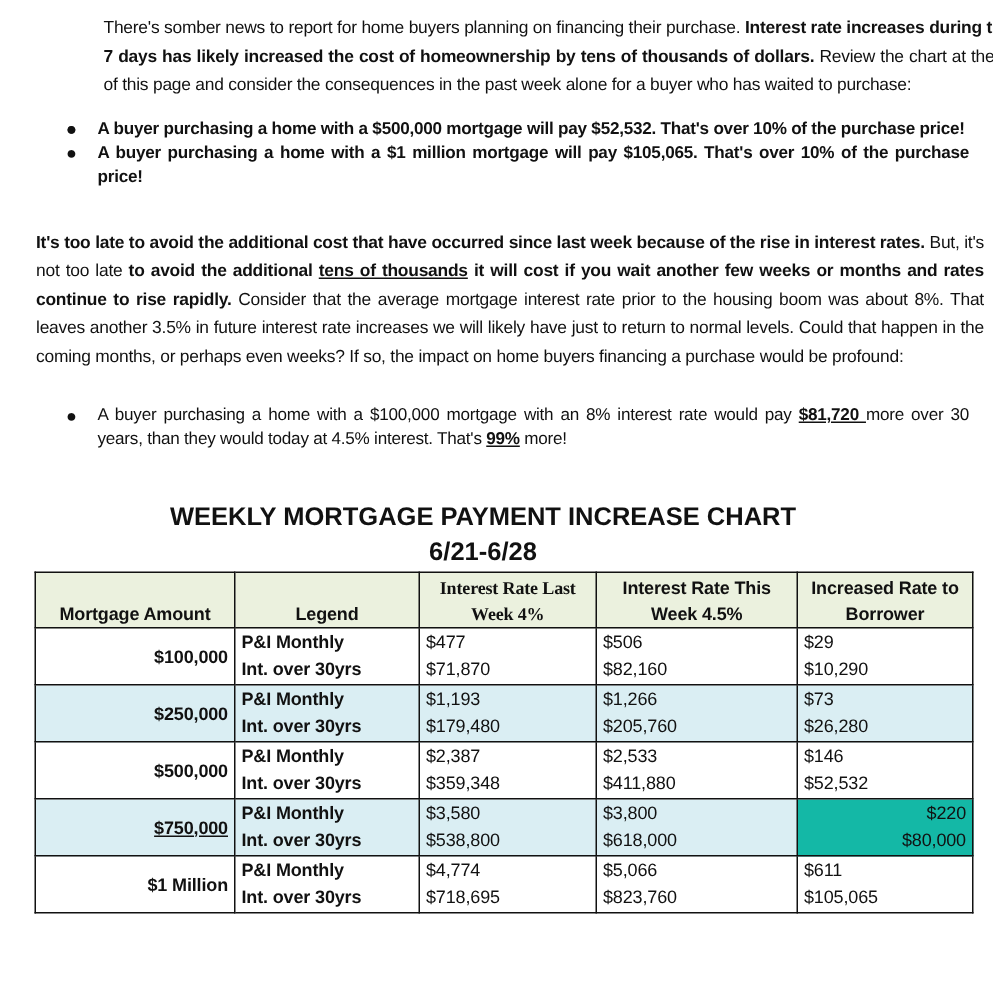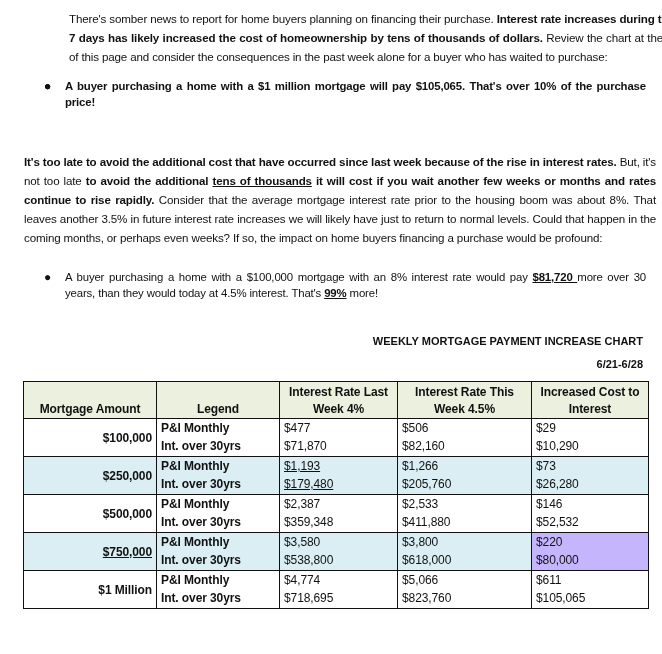--- a/index.html
+++ b/index.html
@@ -10,93 +10,93 @@
   .b { font-weight:bold; }
   .u { text-decoration:underline; }
   ul.bl { position:absolute; left:0; width:646px; margin:0; padding:0; list-style:none;
           font-size:11.4px; line-height:16px; letter-spacing:-0.15px; }
   ul.bl li { position:relative; padding-left:65px; text-align:justify; }
   ul.bl li .dot { position:absolute; left:44px; top:0; font-size:12px; }
   #p1 { top:9px;margin-left:45px; }
   #bl1 { top:78px; font-weight:bold; }
   #p2 { top:152px; }
   #bl2 { top:269px; }
-  .title { position:absolute; left:23px; width:620px; text-align:right; font-weight:bold;
-           font-size:11px; letter-spacing:0px; }
+  .title { position:absolute; left:12px; width:620px; text-align:center; font-weight:bold;
+           font-size:17px; letter-spacing:0px; }
   #t1 { top:335px; }
   #t2 { top:358px; }
   table.mt { position:absolute; left:23px; top:381px; border-collapse:collapse;
              font-size:12px; letter-spacing:-0.1px; }
   table.mt td, table.mt th { border:1px solid #111; padding:0 4px; vertical-align:top; }
   table.mt th { background:#ebf1de; font-weight:bold; text-align:center; vertical-align:bottom;
                 height:36px; line-height:17px; }
   table.mt td { height:37px; line-height:18px; }
   table.mt tr.alt td { background:#daeef3; }
   td.amt { text-align:right; vertical-align:middle !important; font-weight:bold; }
   td.leg { font-weight:bold; }
-  .c0{width:124px;} .c1{width:114px;} .c2{width:109px;} .c3{width:125px;} .c4{width:108px;}
+  .c0{width:124px;} .c1{width:114px;} .c2{width:109px;font-family:Liberation Serif, serif;} .c3{width:125px;} .c4{width:108px;}
 </style>
 </head>
 <body>
 
 <div class="para" id="p1"><span>There's somber news to report for home buyers planning on financing their purchase. </span><span class="b">Interest rate increases during the past 7 days has likely increased the cost of homeownership by tens of thousands of dollars.</span><span> Review the chart at the bottom of this page and consider the consequences in the past week alone for a buyer who has waited to purchase:</span></div>
 
 <ul class="bl" id="bl1">
   <li><span class="dot">●</span></li>
-  <li><span class="dot">●</span></li>
+  <li><span class="dot">●</span><span>A buyer purchasing a home with a $500,000 mortgage will pay $52,532. That's over 10% of the purchase price!</span></li>
   <li><span class="dot">●</span><span>A buyer purchasing a home with a $1 million mortgage will pay $105,065. That's over 10% of the purchase price!</span></li>
 </ul>
 
 <div class="para" id="p2"><span class="b">It's too late to avoid the additional cost that have occurred since last week because of the rise in interest rates.</span><span> But, it's not too late </span><span class="b">to avoid the additional </span><span class="b u">tens of thousands</span><span class="b"> it will cost if you wait another few weeks or months and rates continue to rise rapidly.</span><span> Consider that the average mortgage interest rate prior to the housing boom was about 8%.  That leaves another 3.5% in future interest rate increases we will likely have just to return to normal levels. Could that happen in the coming months, or perhaps even weeks?  If so, the impact on home buyers financing a purchase would be profound:</span></div>
 
 <ul class="bl" id="bl2">
   <li><span class="dot">●</span><span>A buyer purchasing a home with a $100,000 mortgage with an 8% interest rate would pay </span><span class="b u">$81,720 </span><span>more over 30 years, than they would today at 4.5% interest. That's </span><span class="b u">99%</span><span> more!</span></li>
 </ul>
 
 <div class="title" id="t1">WEEKLY MORTGAGE PAYMENT INCREASE CHART</div>
 <div class="title" id="t2">6/21-6/28</div>
 
 <table class="mt">
   <thead>
     <tr>
       <th class="c0" style="background: rgb(235, 241, 222); margin-left: 48px;">Mortgage Amount</th>
       <th class="c1" style="background: rgb(235, 241, 222); margin-top: 25px;">Legend</th>
       <th class="c2" style="background: rgb(235, 241, 222);">Interest Rate Last Week 4%</th>
       <th class="c3" style="background: rgb(235, 241, 222);">Interest Rate This Week 4.5%</th>
-      <th class="c4" style="background: rgb(235, 241, 222);">Increased Cost to Interest</th>
+      <th class="c4" style="background: rgb(235, 241, 222);">Increased Rate to Borrower</th>
     </tr>
   </thead>
   <tbody id="tbody">
       <tr>
         <td class="amt"><span>$100,000</span></td>
         <td class="leg"><span>P&amp;I Monthly</span><br><span>Int. over 30yrs</span></td>
         <td class=""><span>$477</span><br><span>$71,870</span></td>
         <td class=""><span>$506</span><br><span>$82,160</span></td>
         <td class=""><span>$29</span><br><span>$10,290</span></td>
       </tr>
       <tr class="alt">
         <td class="amt" style="background: rgb(218, 238, 243);"><span>$250,000</span></td>
         <td class="leg" style="background: rgb(218, 238, 243);"><span>P&amp;I Monthly</span><br><span>Int. over 30yrs</span></td>
-        <td class="" style="background: rgb(218, 238, 243); text-decoration: underline;"><span>$1,193</span><br><span>$179,480</span></td>
+        <td class="" style="background: rgb(218, 238, 243);"><span>$1,193</span><br><span>$179,480</span></td>
         <td class="" style="background: rgb(218, 238, 243);"><span>$1,266</span><br><span>$205,760</span></td>
         <td class="" style="background: rgb(218, 238, 243); margin-left: 44px;"><span>$73</span><br><span>$26,280</span></td>
       </tr>
       <tr>
         <td class="amt"><span>$500,000</span></td>
         <td class="leg"><span>P&amp;I Monthly</span><br><span>Int. over 30yrs</span></td>
         <td class=""><span>$2,387</span><br><span>$359,348</span></td>
         <td class=""><span>$2,533</span><br><span>$411,880</span></td>
         <td class=""><span>$146</span><br><span>$52,532</span></td>
       </tr>
       <tr class="alt">
         <td class="amt" style="background: rgb(218, 238, 243); text-decoration: underline;"><span>$750,000</span></td>
         <td class="leg" style="background: rgb(218, 238, 243);"><span>P&amp;I Monthly</span><br><span>Int. over 30yrs</span></td>
         <td class="" style="background: rgb(218, 238, 243);"><span>$3,580</span><br><span>$538,800</span></td>
         <td class="" style="background: rgb(218, 238, 243);"><span>$3,800</span><br><span>$618,000</span></td>
-        <td class="" style="background: #c4b5fd;"><span>$220</span><br><span>$80,000</span></td>
+        <td class="" style="background: #14b8a6; text-align: right;"><span>$220</span><br><span>$80,000</span></td>
       </tr>
       <tr>
         <td class="amt"><span>$1 Million</span></td>
         <td class="leg"><span>P&amp;I Monthly</span><br><span>Int. over 30yrs</span></td>
         <td class=""><span>$4,774</span><br><span>$718,695</span></td>
         <td class=""><span>$5,066</span><br><span>$823,760</span></td>
         <td class=""><span>$611</span><br><span>$105,065</span></td>
       </tr>
     </tbody>
 </table>

